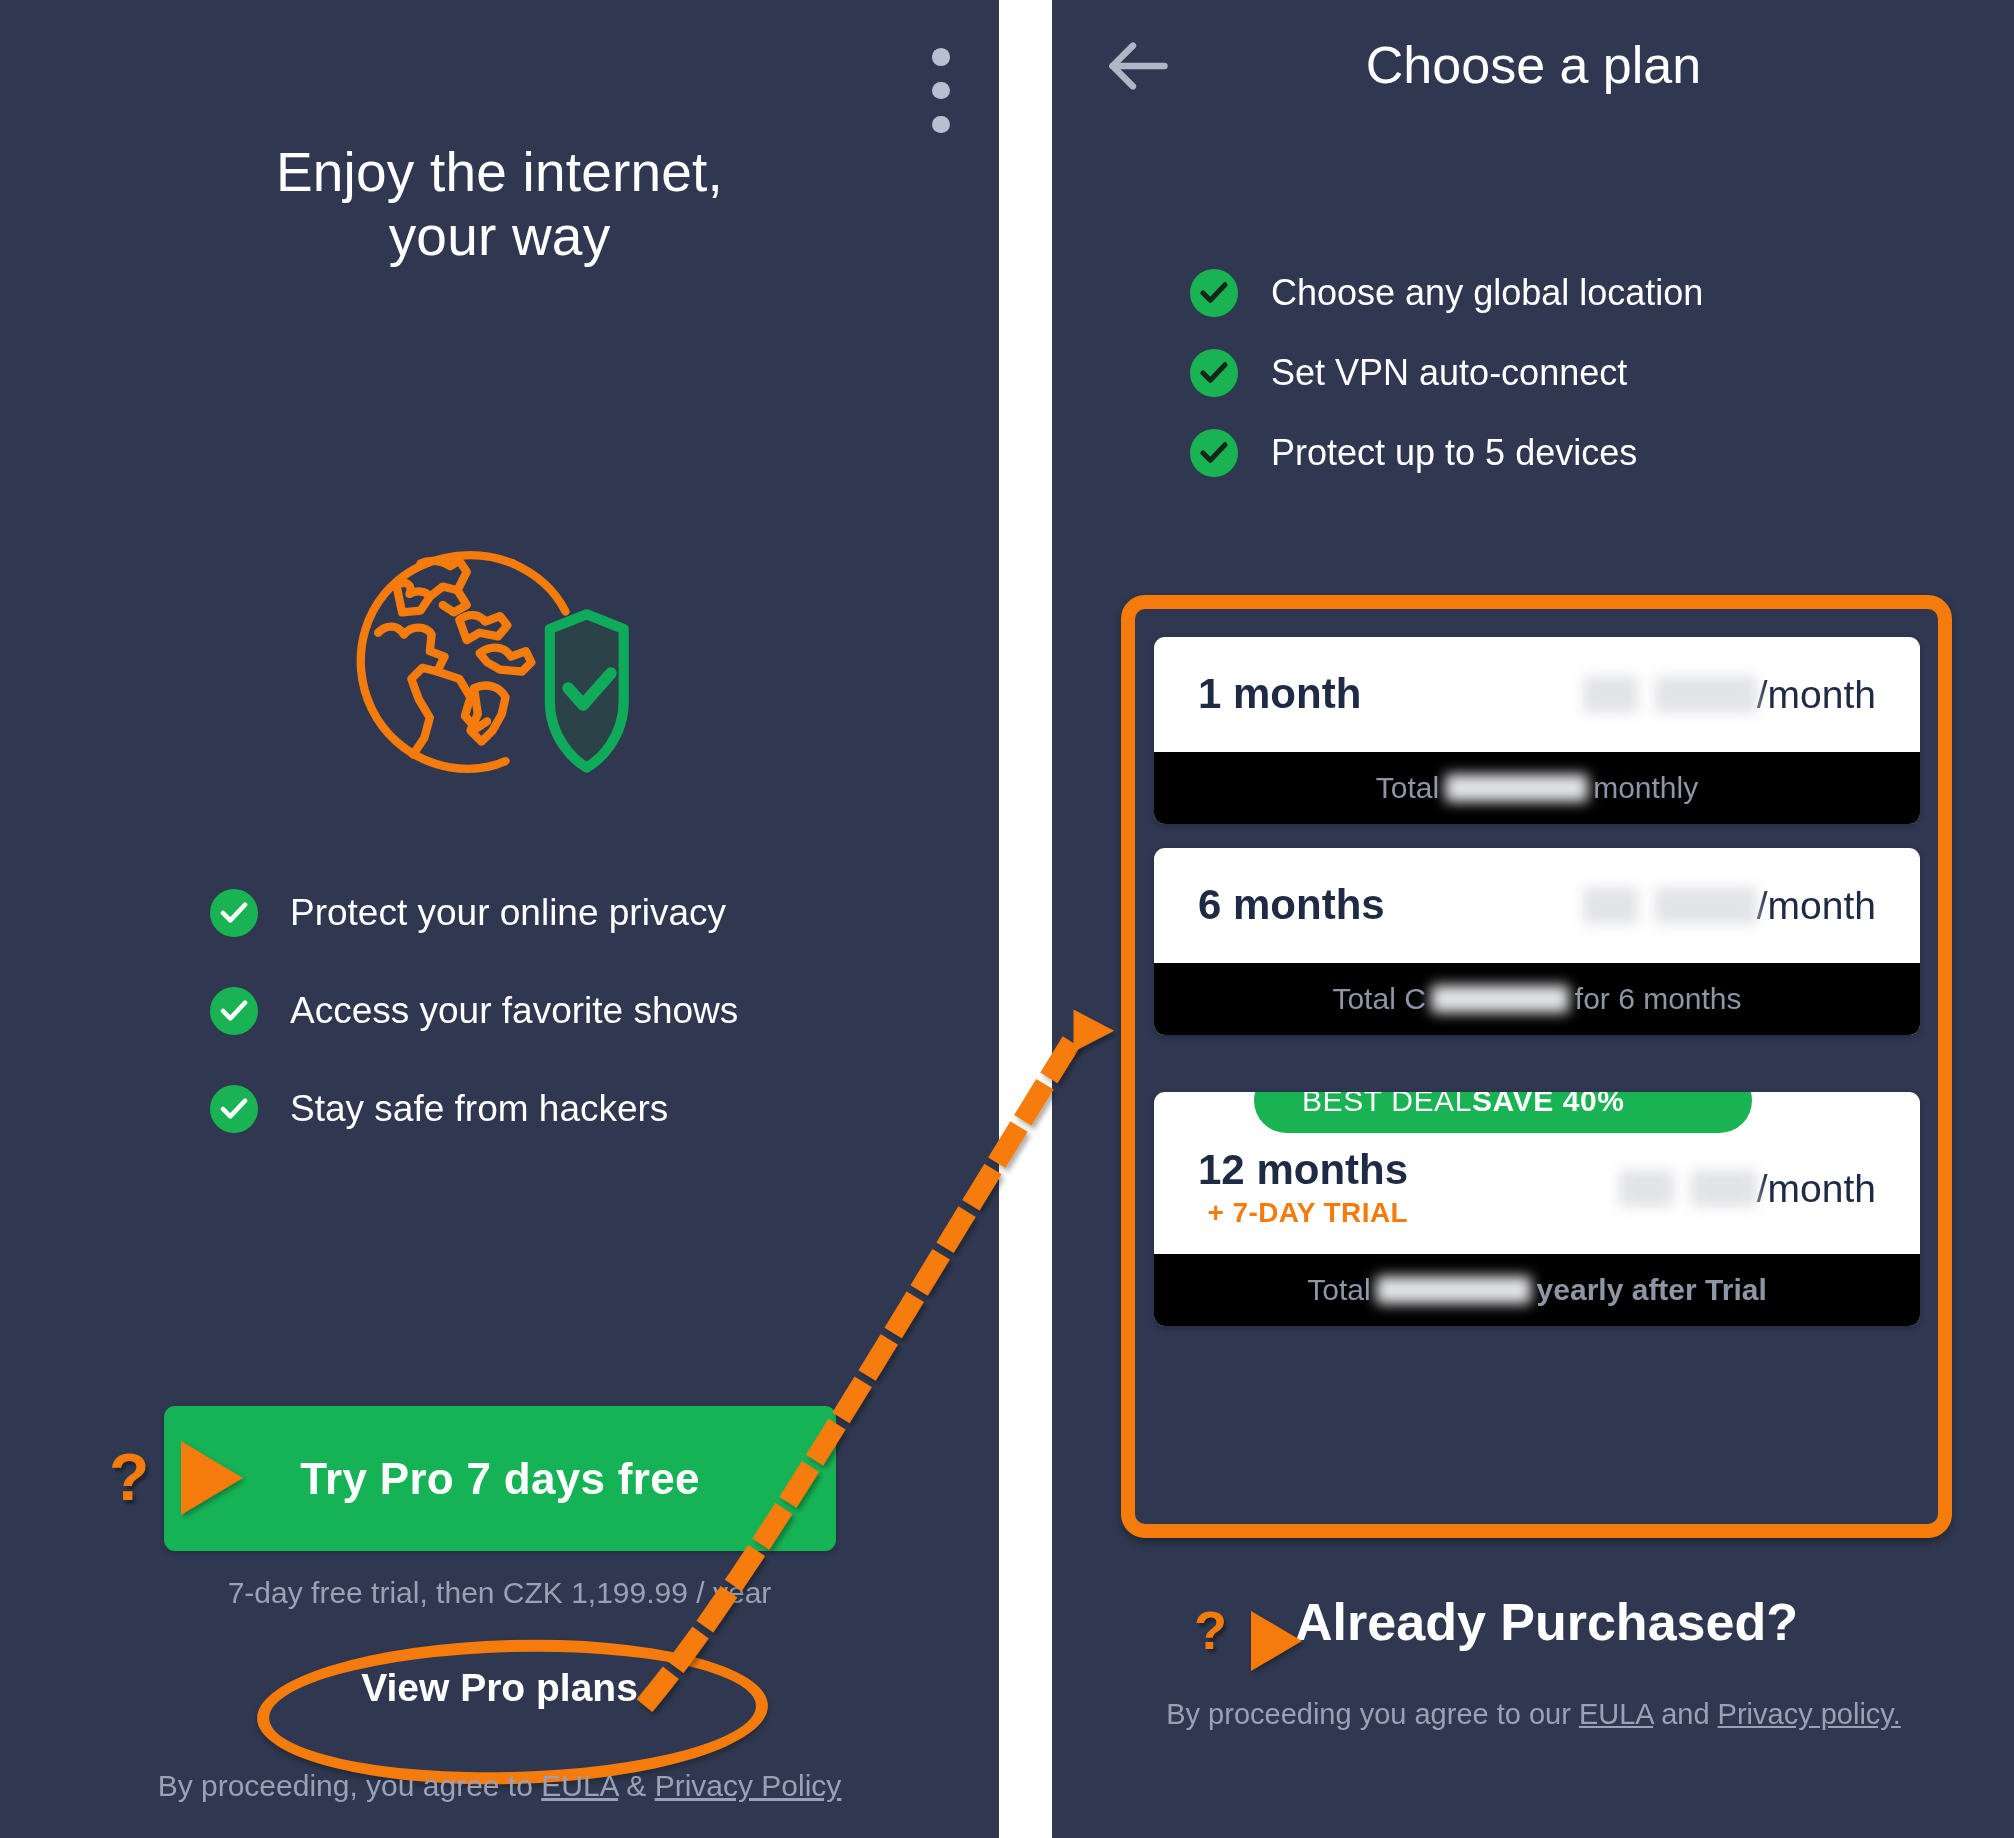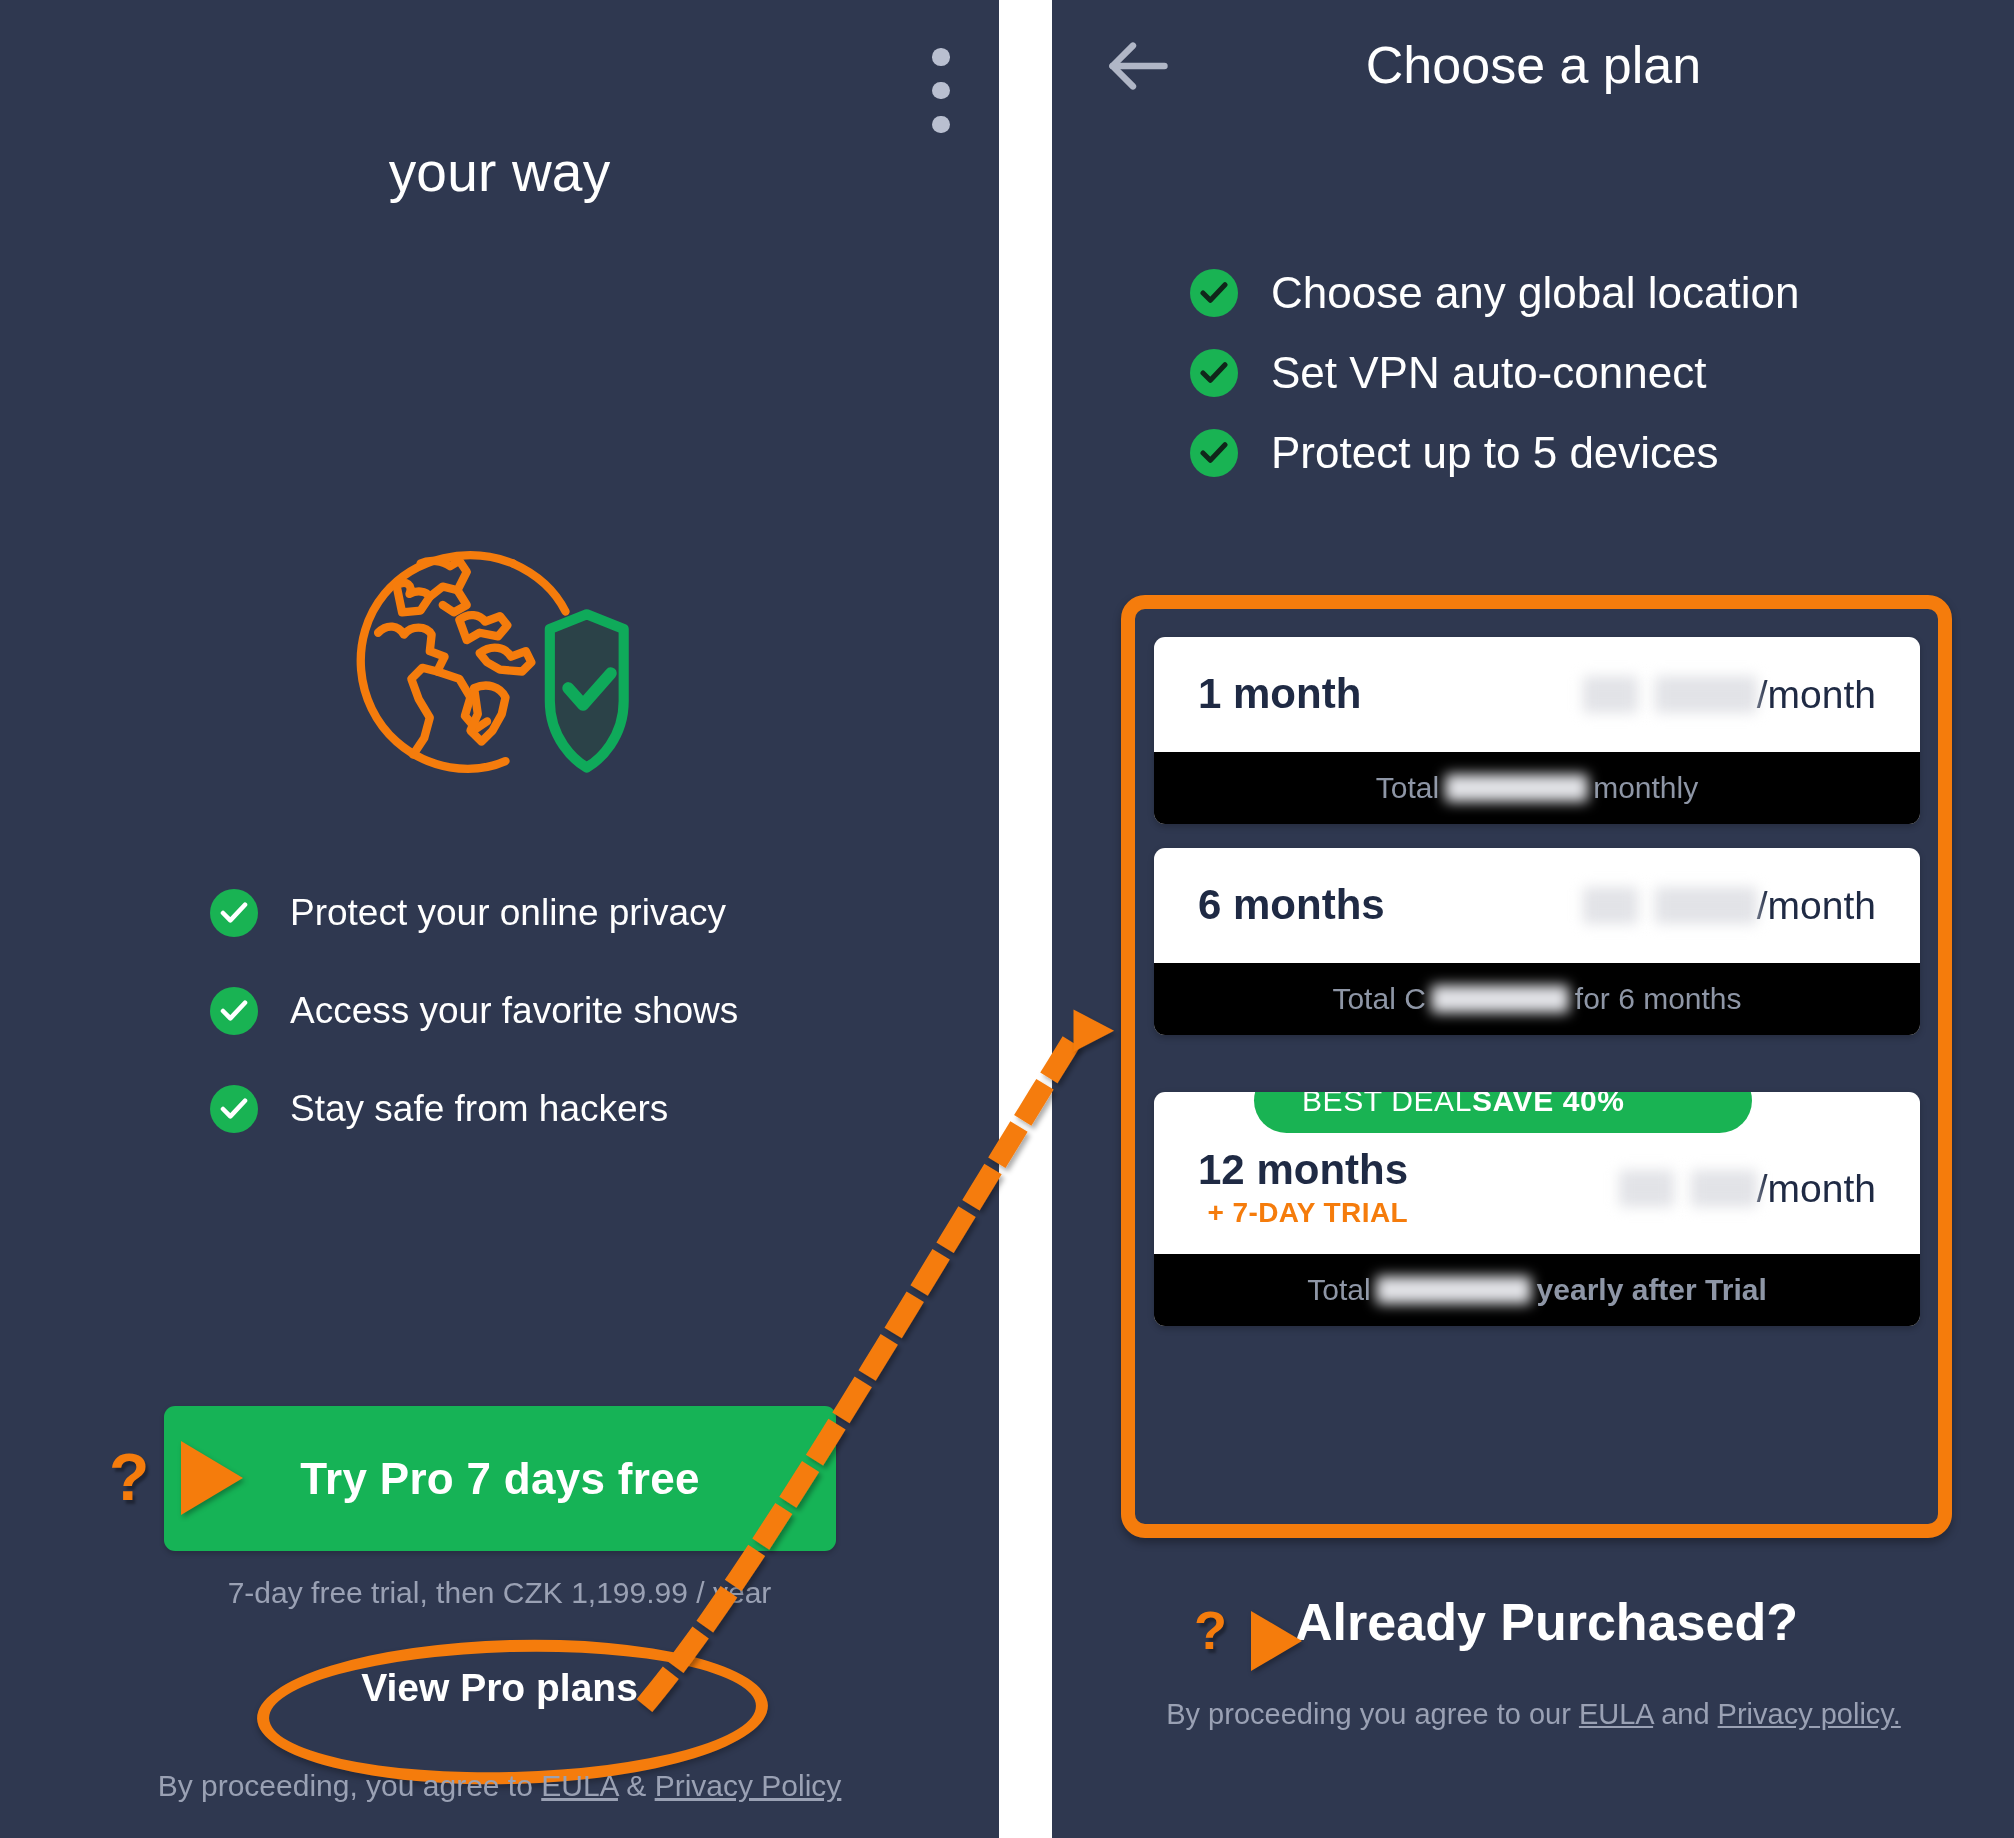--- a/index.html
+++ b/index.html
@@ -112,21 +112,21 @@
   .rp-title{
     position:absolute;left:0;top:35px;width:963px;text-align:center;
     color:#ffffff;font-size:52px;font-weight:400;
   }
 
   .r-features{
     position:absolute;left:138px;top:268px;width:794px;
   }
   .r-features .feature-row{margin-bottom:30px;height:50px;}
   .r-features .chk{width:48px;height:48px;flex:0 0 48px;margin-right:33px;background:#19b353;}
-  .r-features span.txt{font-size:44px;}
+  .r-features span.txt{font-size:36px;}
 
   .hl-box{
     position:absolute;left:1121px;top:595px;
     width:831px;height:943px;
     border:14px solid #f57c0c;border-radius:24px;
     box-shadow:0 4.6px 8.3px rgba(0,0,0,.3);
     box-sizing:border-box;
   }
 
   .plans{
@@ -196,20 +196,21 @@
 
   <div class="panel" id="panel-left">
 
     <div class="kebab">
       <i></i>
       <i></i>
       <i></i>
     </div>
 
     <div class="hero-title">
+      <div>Enjoy the internet,</div>
       <div>your way</div>
     </div>
 
     <div class="hero-art">
       <svg width="305" height="277" viewBox="0 0 330 300">
         <g fill="none" stroke="#f57c0c" stroke-width="9" stroke-linecap="round" stroke-linejoin="round">
           <path d="M186 33 C138 14 80 26 47 66 C8 113 14 185 60 226 C94 256 141 263 178 247"></path>
           <path d="M186 33 C213 45 232 63 243 85"></path>
           <path d="M60 57 C71 50 78 57 74 66 C81 62 92 62 96 69 L86 84 L66 86 Z"></path>
           <path d="M86 33 C96 28 110 30 118 36 L128 30 L136 42 L126 62 L110 58 L96 69"></path>

